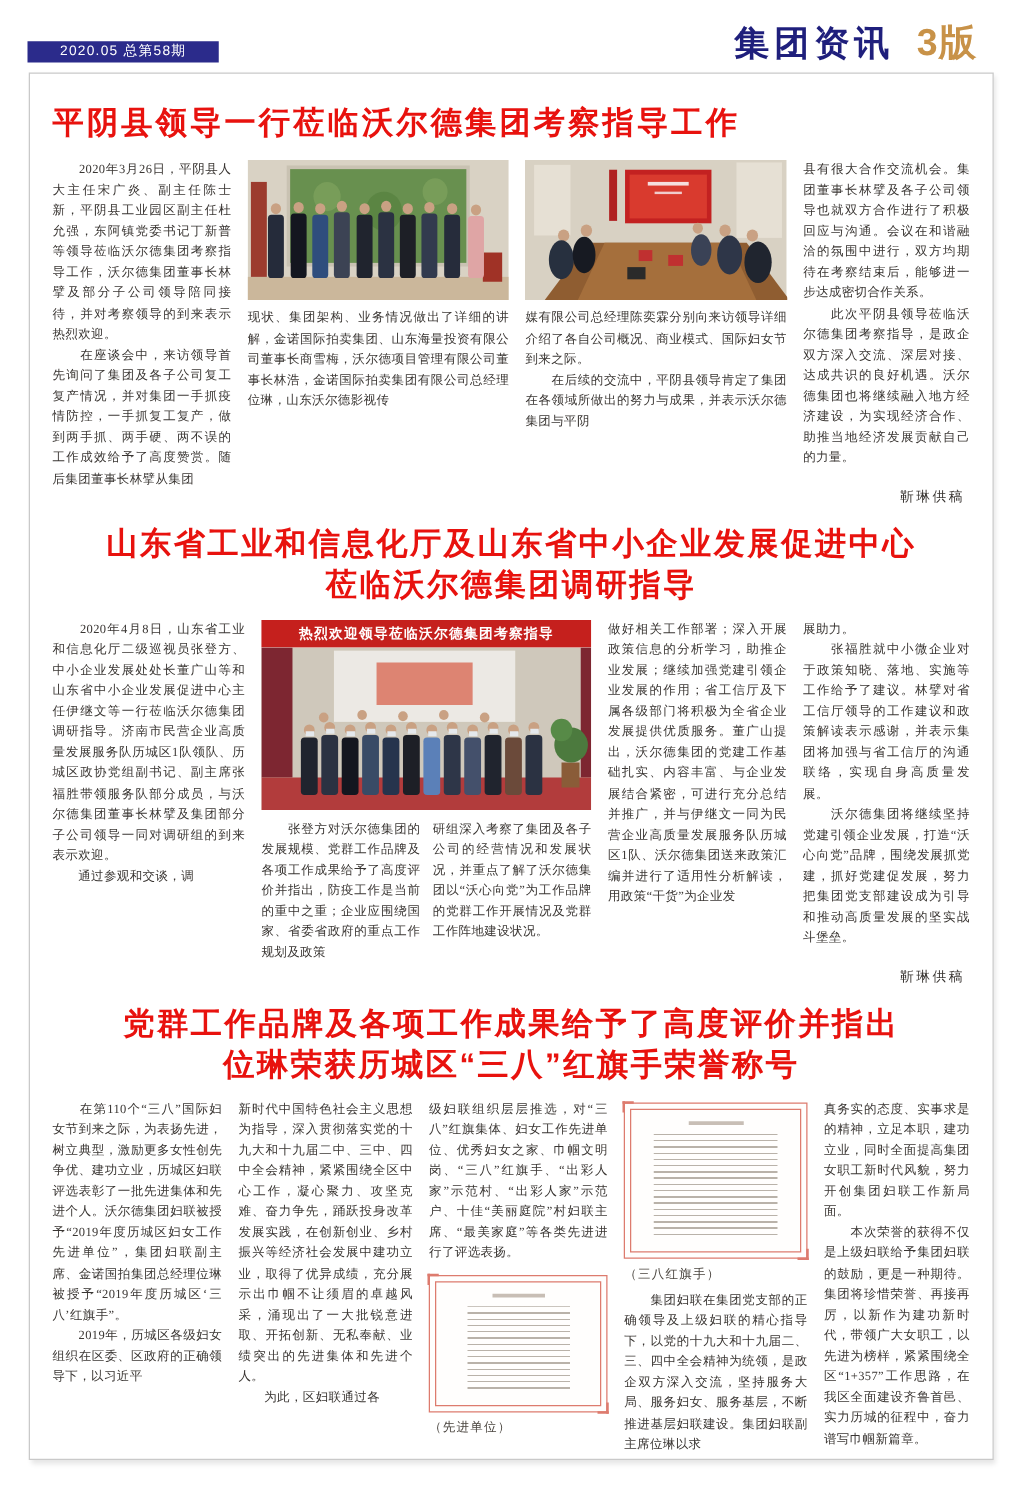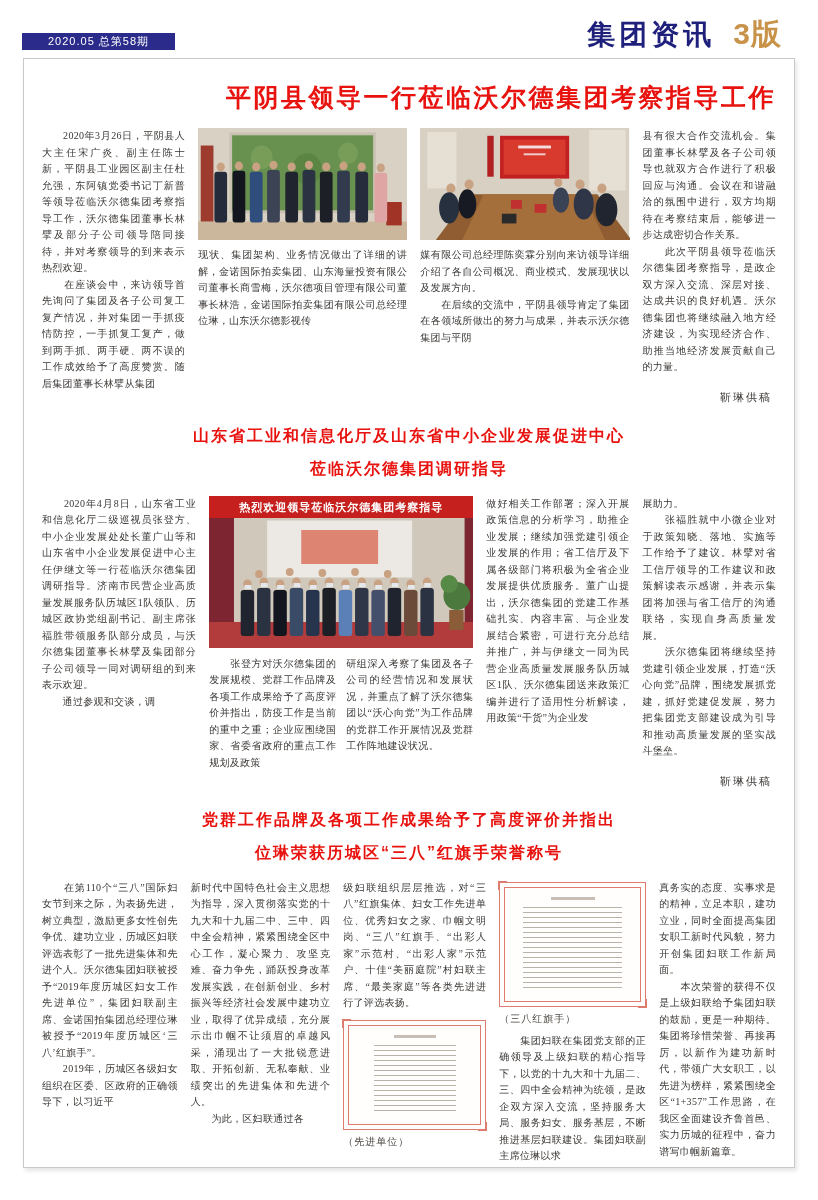--- a/index.html
+++ b/index.html
@@ -20,24 +20,24 @@
         font-family:"Liberation Sans","DejaVu Sans",sans-serif;font-size:11px;line-height:17px;
         padding:0 26px;letter-spacing:1px;}
   .masthead-right{position:absolute;right:36px;top:14px;display:flex;align-items:baseline;gap:18px;}
   .section-title{font-weight:700;font-size:28px;color:var(--masthead-navy);letter-spacing:4px;}
   .page-label{font-family:"Liberation Sans","DejaVu Sans",sans-serif;font-weight:800;font-size:30px;
         color:var(--page-number-tan);letter-spacing:1px;}
   
   .frame{position:absolute;left:23px;top:58px;width:772px;height:1110px;background:#fff;
         border:1px solid #c9c9c9;box-shadow:2px 3px 4px rgba(0,0,0,.10);
         padding:0 18px;overflow:hidden;}
-  .headline{font-family:"Liberation Sans","DejaVu Sans",sans-serif;font-weight:700;text-align:right;
+  .headline{font-family:"Liberation Sans","DejaVu Sans",sans-serif;font-weight:700;text-align:left;
         color:var(--headline-red);font-size:25px;letter-spacing:2.5px;margin:22px 0 14px;}
   .headline2{font-family:"Liberation Sans","DejaVu Sans",sans-serif;font-weight:700;text-align:center;
-        color:var(--headline-red);font-size:16px;line-height:33px;letter-spacing:2px;margin:14px 0 11px;}
+        color:var(--headline-red);font-size:25px;line-height:33px;letter-spacing:2px;margin:14px 0 11px;}
   .headline2 span{display:block;}
   .cols{display:flex;gap:13px;align-items:flex-start;}
   .coltext{font-size:10px;line-height:16.5px;letter-spacing:.3px;color:var(--body-ink);
         text-align:justify;white-space:pre-line;}
   .credit{font-size:11px;letter-spacing:2px;color:var(--body-ink);text-align:right;
         margin-top:14px;padding-right:4px;}
   .photo{width:100%;height:112px;margin-bottom:7px;overflow:hidden;}
   .photo svg{display:block;width:100%;height:100%;}
   
   .a1-c1{flex:0 0 19.5%;} .a1-c2{flex:0 0 28.5%;} .a1-c3{flex:0 0 28.5%;} .a1-c4{flex:1;}
@@ -143,21 +143,21 @@
               <circle cx="54" cy="58" r="5" fill="#c9a183"></circle>
                 <ellipse cx="52" cy="78" rx="10" ry="15" fill="#171a22"></ellipse>
               <circle cx="176" cy="58" r="5" fill="#c9a183"></circle>
                 <ellipse cx="180" cy="78" rx="11" ry="16" fill="#2e3648"></ellipse>
               <circle cx="200" cy="62" r="5" fill="#c9a183"></circle>
                 <ellipse cx="205" cy="84" rx="12" ry="17" fill="#20252f"></ellipse>
               <circle cx="152" cy="56" r="4.5" fill="#c9a183"></circle>
                 <ellipse cx="155" cy="74" rx="9" ry="13" fill="#3a4256"></ellipse>
             </svg>
           </div>
-          <div class="coltext">媒有限公司总经理陈奕霖分别向来访领导详细介绍了各自公司概况、商业模式、发展现状以及发展方向。
+          <div class="coltext">媒有限公司总经理陈奕霖分别向来访领导详细介绍了各自公司概况、商业模式、国际妇女节到来之际。
 　　在后续的交流中，平阴县领导肯定了集团在各领域所做出的努力与成果，并表示沃尔德集团与平阴</div>
         </div>
         <div class="a1-c4">
           <div class="coltext">县有很大合作交流机会。集团董事长林擘及各子公司领导也就双方合作进行了积极回应与沟通。会议在和谐融洽的氛围中进行，双方均期待在考察结束后，能够进一步达成密切合作关系。
 　　此次平阴县领导莅临沃尔德集团考察指导，是政企双方深入交流、深层对接、达成共识的良好机遇。沃尔德集团也将继续融入地方经济建设，为实现经济合作、助推当地经济发展贡献自己的力量。</div>
           <div class="credit">靳琳供稿</div>
         </div>
       </div>
     </section>
 

